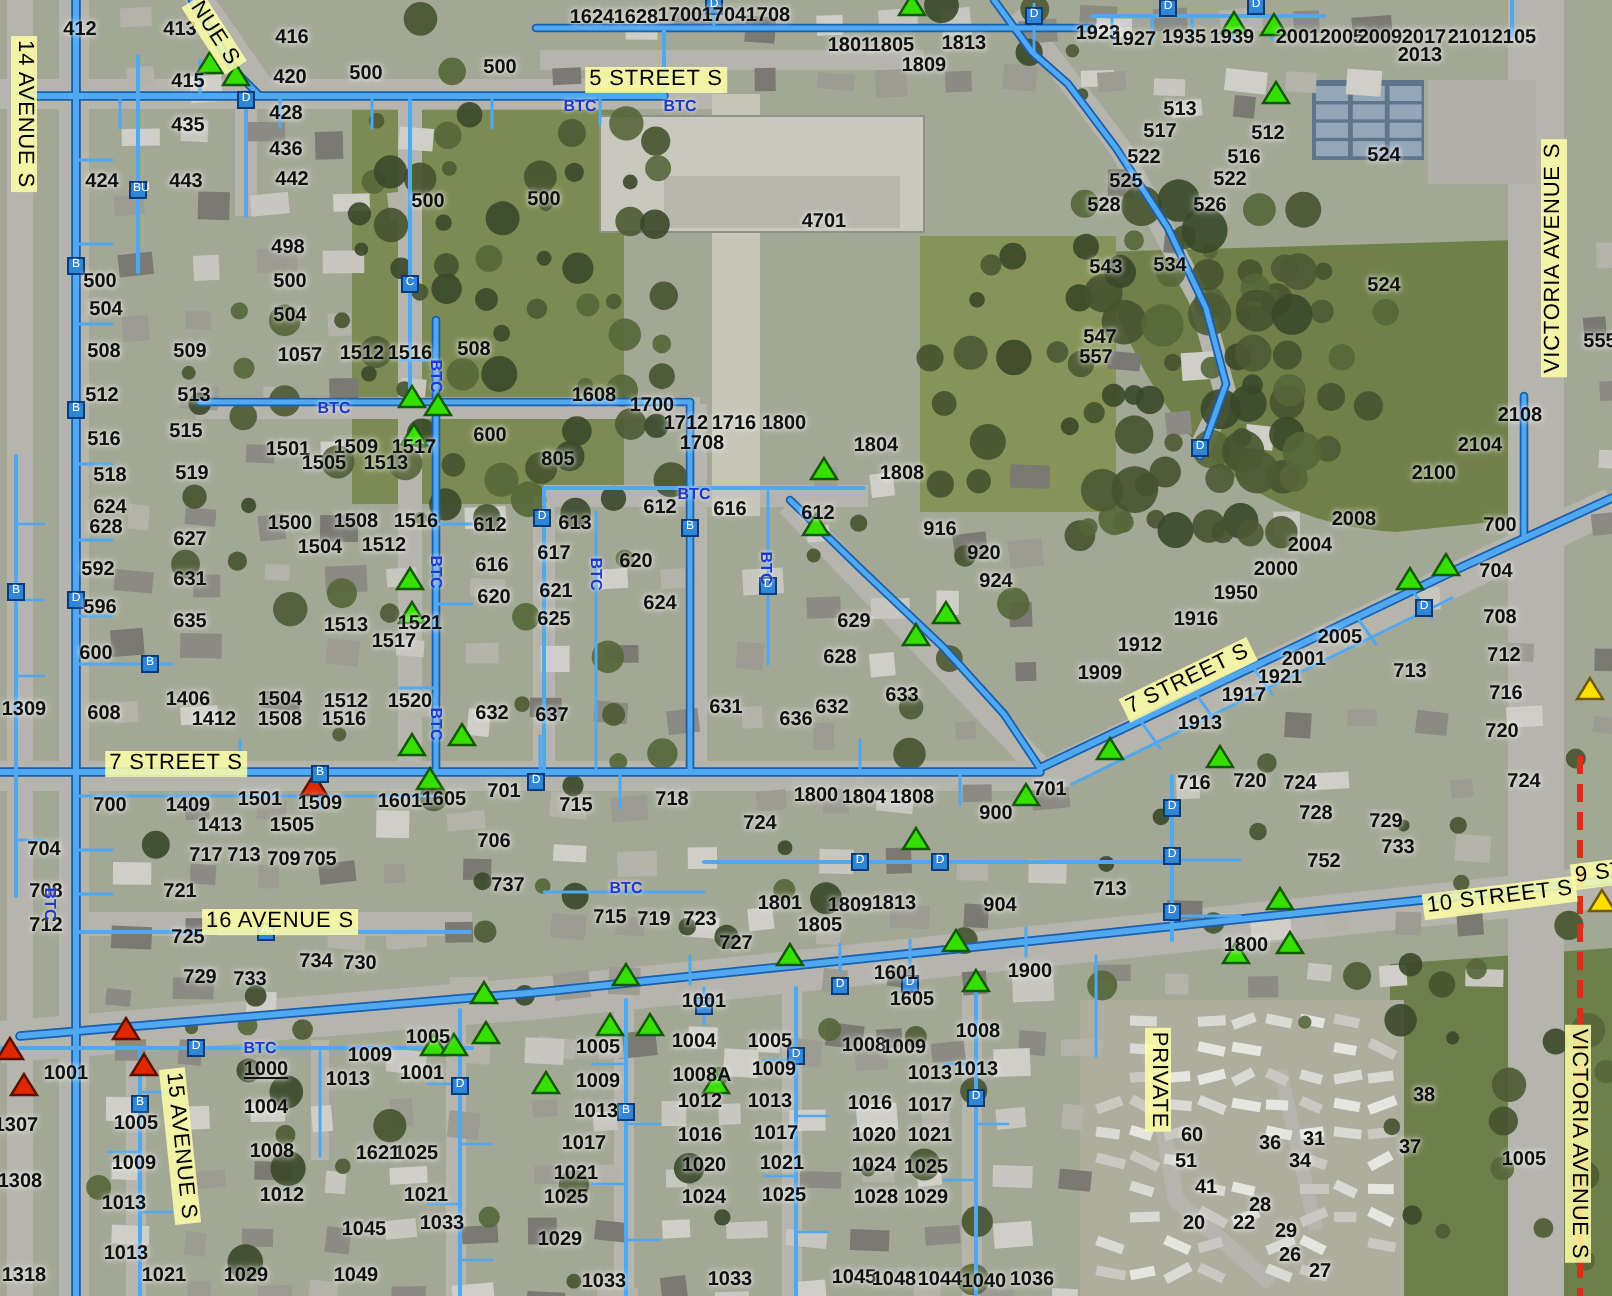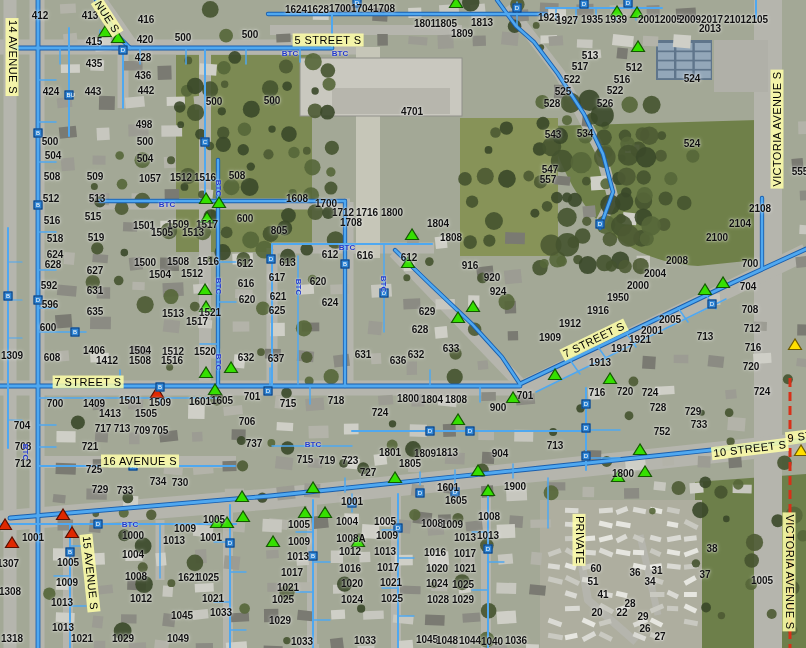--- a/index.html
+++ b/index.html
@@ -1012,21 +1012,21 @@
       <div class="lbl parcel" style="left: 623px; top: 473px;">1800</div>
       <div class="lbl parcel" style="left: 33px; top: 537px;">1001</div>
       <div class="lbl parcel" style="left: 68px; top: 562px;">1005</div>
       <div class="lbl parcel" style="left: 67px; top: 582px;">1009</div>
       <div class="lbl parcel" style="left: 62px; top: 602px;">1013</div>
       <div class="lbl parcel" style="left: 63px; top: 627px;">1013</div>
       <div class="lbl parcel" style="left: 82px; top: 638px;">1021</div>
       <div class="lbl parcel" style="left: 8px; top: 563px;">1307</div>
       <div class="lbl parcel" style="left: 10px; top: 591px;">1308</div>
       <div class="lbl parcel" style="left: 12px; top: 638px;">1318</div>
-      <div class="lbl parcel" style="left: 133px; top: 535px;">1000</div>
+      <div class="lbl parcel" style="left: 133px; top: 535px; text-decoration: underline;">1000</div>
       <div class="lbl parcel" style="left: 133px; top: 554px;">1004</div>
       <div class="lbl parcel" style="left: 136px; top: 576px;">1008</div>
       <div class="lbl parcel" style="left: 141px; top: 598px;">1012</div>
       <div class="lbl parcel" style="left: 185px; top: 528px;">1009</div>
       <div class="lbl parcel" style="left: 174px; top: 540px;">1013</div>
       <div class="lbl parcel" style="left: 211px; top: 537px;">1001</div>
       <div class="lbl parcel" style="left: 214px; top: 519px;">1005</div>
       <div class="lbl parcel" style="left: 208px; top: 577px;">1025</div>
       <div class="lbl parcel" style="left: 189px; top: 577px;">1621</div>
       <div class="lbl parcel" style="left: 213px; top: 598px;">1021</div>

